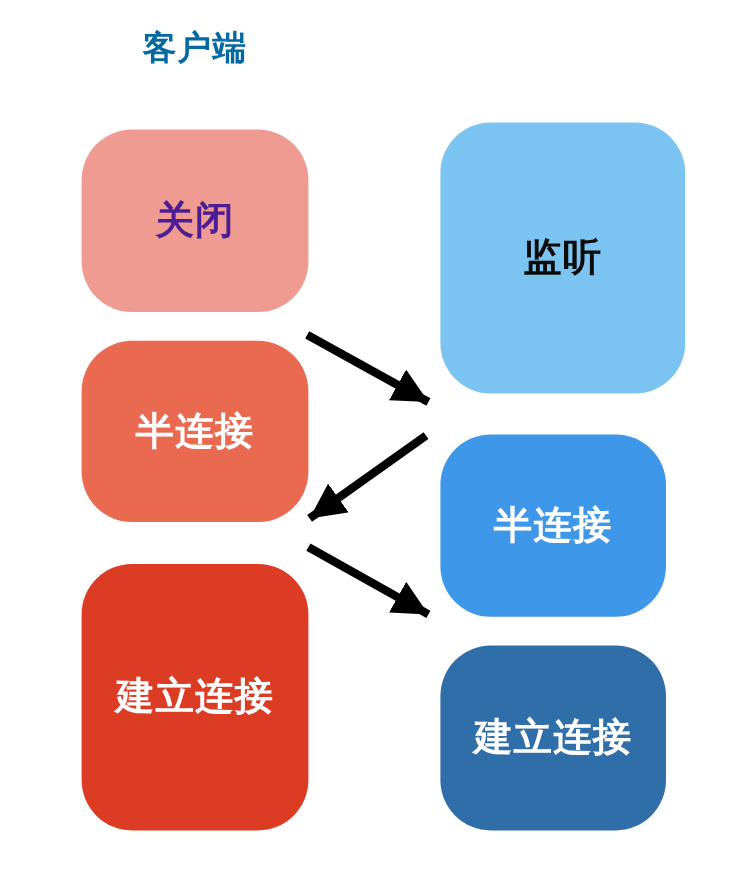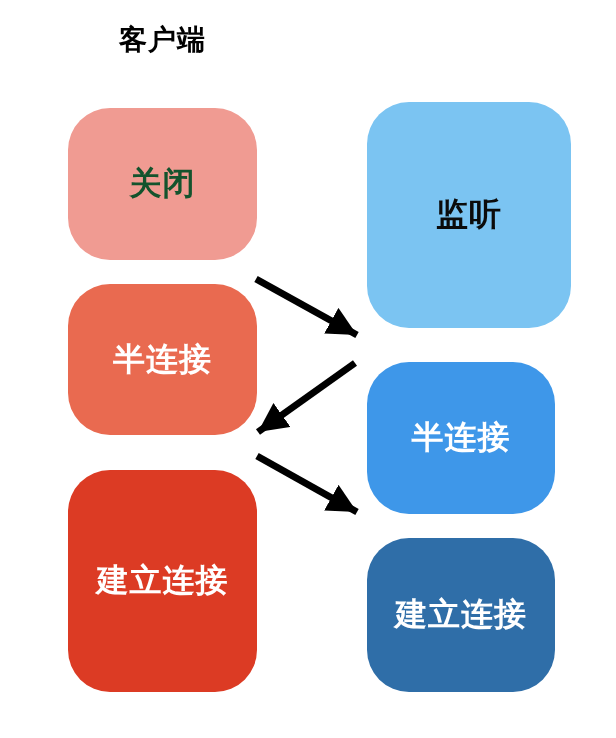--- a/index.html
+++ b/index.html
@@ -14,21 +14,21 @@
     height: 738px;
     background: #ffffff;
     overflow: hidden;
   }
   .col-header {
     position: absolute;
     top: 24px;
     font-size: 28px;
     font-weight: 700;
     line-height: 1.15;
-    color: #000000;
+    color: #0369a1;
     text-align: center;
     letter-spacing: 1px;
     white-space: nowrap;
   }
   .col-header.client { left: 68px;  width: 189px; }
   .col-header.server { left: 367px; width: 188px; }
 
   .node {
     position: absolute;
     border-radius: 42px;
@@ -58,21 +58,21 @@
   }
 </style>
 </head>
 <body>
 
 <div class="canvas">
 
   <div class="col-header client">客户端</div>
 
 
-  <div class="node client-closed" style="background: rgb(240, 155, 146); color: #14532d;">
+  <div class="node client-closed" style="background: rgb(240, 155, 146); color: #4c1d95;">
     <span>关闭</span>
   </div>
 
   <div class="node client-half" style="background: rgb(233, 106, 80); color: rgb(255, 255, 255);">
     <span>半连接</span>
   </div>
 
   <div class="node client-established" style="background: rgb(220, 59, 36); color: rgb(255, 255, 255);">
     <span>建立连接</span>
   </div>

